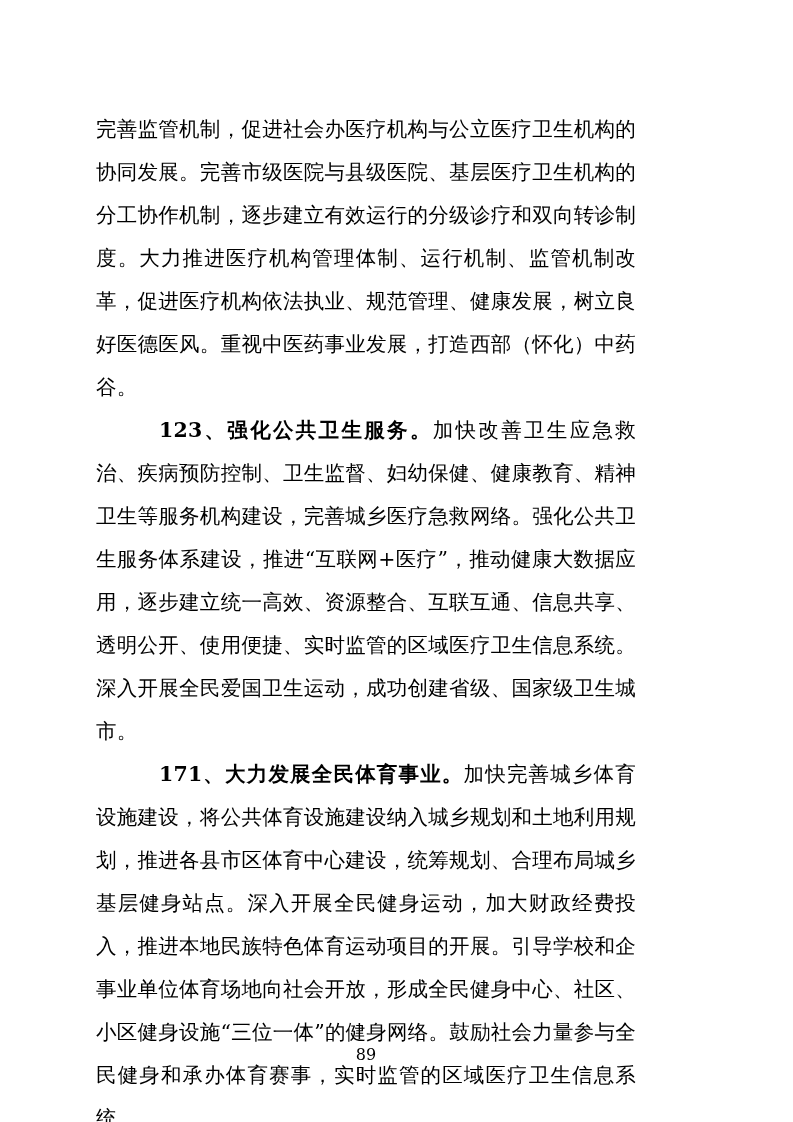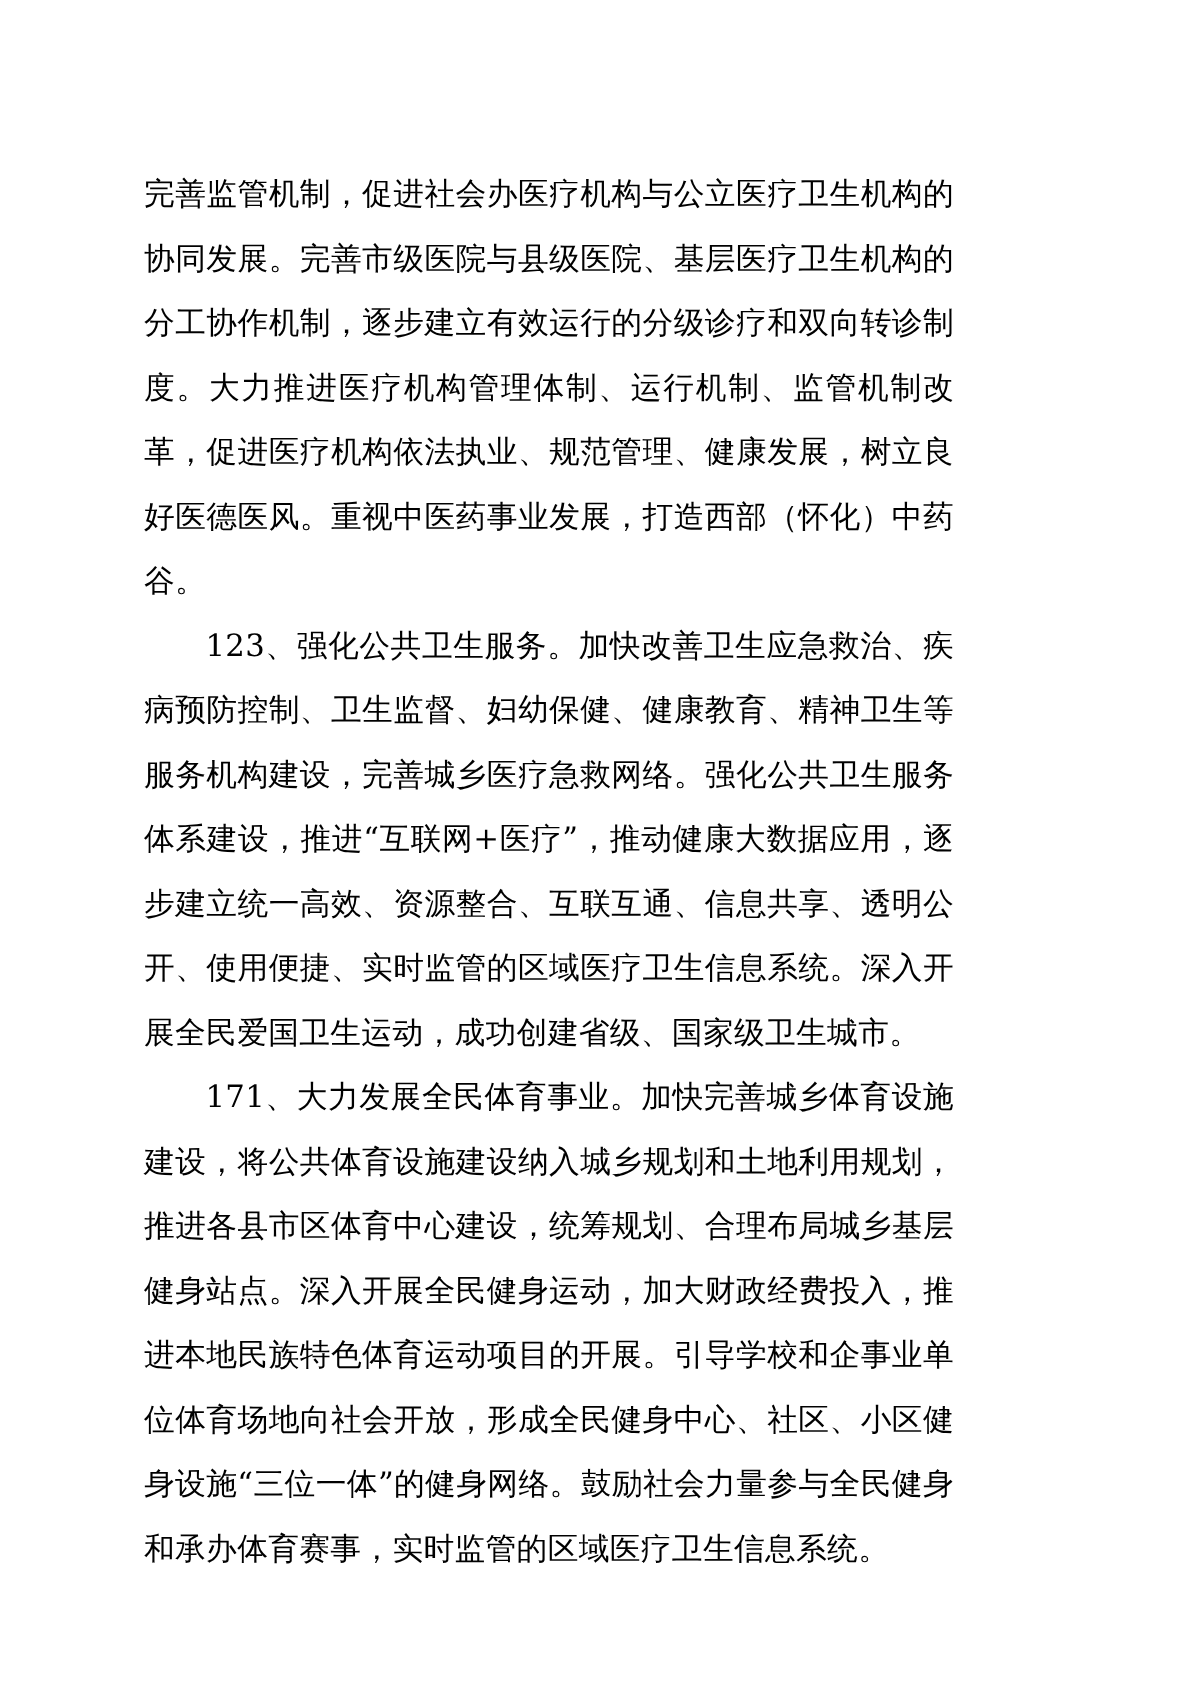--- a/index.html
+++ b/index.html
@@ -31,21 +31,22 @@
     text-justify: inter-ideograph;
     letter-spacing: 0.2px;
   }
   p.para {
     margin: 0;
   }
   p.indent {
     text-indent: 2em;
   }
   .lead {
-    font-weight: normal;
+    font-weight: bold;
+    margin-left: 22px;
   }
   .page-number {
     position: absolute;
     bottom: 58px;
     left: 0;
     right: 0;
     text-align: center;
     font-size: 16px;
     font-family: "DejaVu Serif", "Liberation Serif", serif;
   }
@@ -64,14 +65,15 @@
     <p class="para indent">
       <span class="lead">123、强化公共卫生服务。</span><span>加快改善卫生应急救治、疾病预防控制、卫生监督、妇幼保健、健康教育、精神卫生等服务机构建设，完善城乡医疗急救网络。强化公共卫生服务体系建设，推进“互联网+医疗”，推动健康大数据应用，逐步建立统一高效、资源整合、互联互通、信息共享、透明公开、使用便捷、实时监管的区域医疗卫生信息系统。深入开展全民爱国卫生运动，成功创建省级、国家级卫生城市。</span>
     </p>
 
     <p class="para indent">
       <span class="lead">171、大力发展全民体育事业。</span><span>加快完善城乡体育设施建设，将公共体育设施建设纳入城乡规划和土地利用规划，推进各县市区体育中心建设，统筹规划、合理布局城乡基层健身站点。深入开展全民健身运动，加大财政经费投入，推进本地民族特色体育运动项目的开展。引导学校和企事业单位体育场地向社会开放，形成全民健身中心、社区、小区健身设施“三位一体”的健身网络。鼓励社会力量参与全民健身和承办体育赛事，实时监管的区域医疗卫生信息系统。</span>
     </p>
 
   </div>
 
+  <div class="page-number">89</div>
 
 </div>
 
 </body></html>

